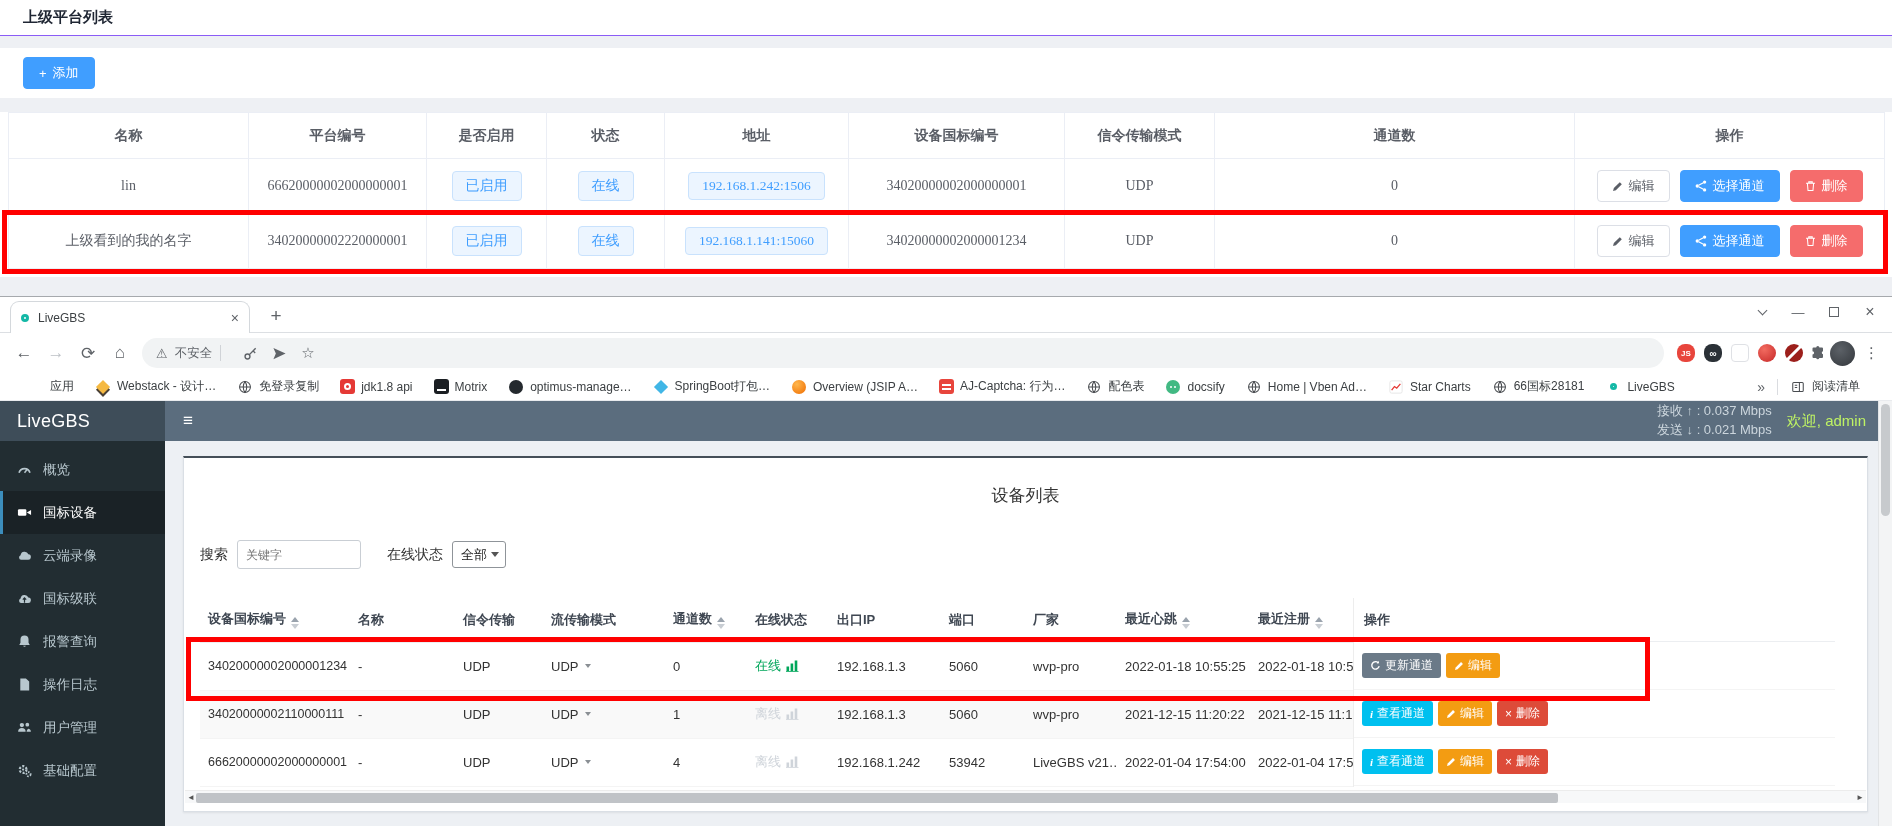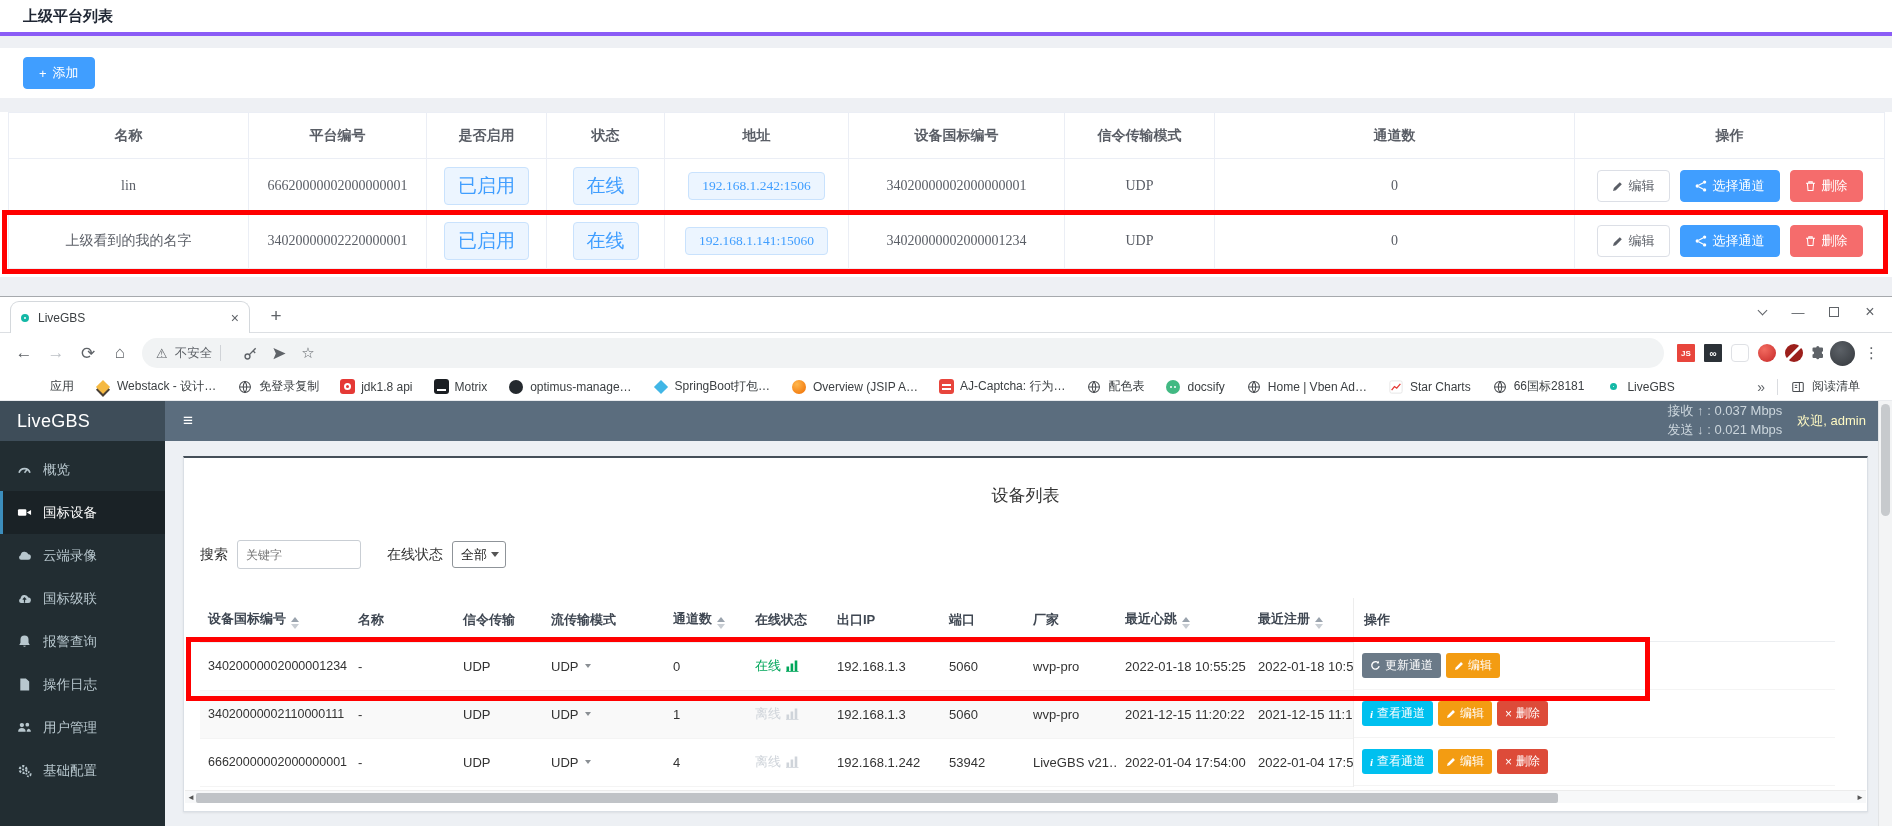--- a/index.html
+++ b/index.html
@@ -2,29 +2,29 @@
 <html><head>
 <meta charset="utf-8">
 <style>
 *{margin:0;padding:0;box-sizing:border-box}
 html,body{width:1892px;height:826px}
 body{position:relative;font-family:"Liberation Sans","DejaVu Sans",sans-serif;background:#fff;overflow:hidden}
 svg{display:block}
 
 
 .tp{position:absolute;top:0;left:0;width:1892px;height:296px;background:#eef0f4}
-.tp-titlebar{height:36px;background:#fff;border-bottom:4px solid #8b5cf6;display:flex;align-items:center;padding-left:23px}
+.tp-titlebar{height:36px;background:#fff;border-bottom:1px solid #8b5cf6;display:flex;align-items:center;padding-left:23px}
 .tp-title{font-size:15px;font-weight:bold;color:#1f2633}
 .tp-toolbar{margin-top:12px;height:50px;background:#fff;display:flex;align-items:center;padding-left:23px}
 .btn-add{display:inline-flex;align-items:center;gap:6px;height:32px;padding:0 15px;background:#409eff;border:1px solid #409eff;border-radius:4px;color:#fff;font-size:13px;cursor:pointer}
 .tp-tablewrap{margin-top:14px;background:#fff;padding:0 8px 8px}
 table.eltable{width:1876px;border-collapse:collapse;table-layout:fixed;font-size:14px}
 .eltable th{height:46px;font-weight:600;color:#5a5e66;border:1px solid #ebeef5;background:#fff;text-align:center}
 .eltable td{height:55px;text-align:center;color:#5a5e66;border:1px solid #ebeef5;font-family:"Liberation Serif","DejaVu Serif",serif}
-.badge{display:inline-block;padding:5px 13px;font-size:19px;color:#409eff;background:#ecf5ff;border:1px solid #c9e2fd;border-radius:4px;font-family:Liberation Sans, sans-serif}
+.badge{display:inline-block;padding:5px 13px;font-size:14px;color:#409eff;background:#ecf5ff;border:1px solid #c9e2fd;border-radius:4px;font-family:Liberation Sans, sans-serif}
 .badge.addr{font-family:"Liberation Serif","DejaVu Serif",serif;font-size:13.5px}
 .actions{display:inline-flex;gap:10px;align-items:center;font-family:"Liberation Sans",sans-serif}
 .btn{display:inline-flex;align-items:center;gap:6px;height:32px;padding:0 14px;border-radius:4px;font-size:13px;cursor:pointer;border:1px solid transparent}
 .btn-plain{background:#fff;border-color:#dcdfe6;color:#5a5e66}
 .btn-primary{background:#409eff;border-color:#409eff;color:#fff}
 .btn-danger{background:#f56c6c;border-color:#f56c6c;color:#fff}
 .anno{position:absolute;border:5px solid #ff0000;z-index:40;pointer-events:none}
 #annoA{left:2px;top:210px;width:1886px;height:64px}
 
 
@@ -43,21 +43,21 @@
 .navic{width:32px;height:32px;display:flex;align-items:center;justify-content:center;font-size:17px;color:#5f6368;border-radius:50%;cursor:pointer}
 .navic.disabled{color:#bdc1c6}
 .omnibox{flex:1;height:30px;margin:0 6px;background:#f1f3f4;border-radius:15px;display:flex;align-items:center;padding:0 14px;min-width:0}
 .warnico{font-size:13px;color:#5f6368}
 .sec-label{margin:0 8px 0 7px;font-size:12.5px;color:#5f6368}
 .omni-div{width:1px;height:16px;background:#d0d3d7;margin-right:10px}
 .url{font-size:13.5px;color:#202124;white-space:nowrap;overflow:hidden;flex:1}
 .omni-right{display:flex;align-items:center;gap:14px;margin-left:12px}
 .star{font-size:15px;color:#5f6368}
 .ext-cluster{display:flex;align-items:center;gap:9px;margin:0 7px}
-.ext{width:18px;height:18px;border-radius:1px;display:flex;align-items:center;justify-content:center;font-size:8px;font-weight:bold;color:#fff;cursor:pointer}
+.ext{width:18px;height:18px;border-radius:8px;display:flex;align-items:center;justify-content:center;font-size:8px;font-weight:bold;color:#fff;cursor:pointer}
 .ext-js{background:#e8453c}
 .ext-dark{background:#2b3137;font-size:10px}
 .ext-fe{background:#fff;border:1px solid #dfe1e5;display:grid;grid-template-columns:5px 5px;grid-auto-rows:5px;gap:1.5px;padding:2px;border-radius:4px}
 .ext-fe span{border-radius:1px}
 .ext-red{background:radial-gradient(circle at 35% 30%,#f26b60,#c62828);border-radius:50%}
 .ext-dred{border-radius:50%;background:linear-gradient(135deg,#9c1f1b 42%,#fff 46%,#fff 54%,#9c1f1b 58%)}
 .avatar{width:25px;height:25px;border-radius:50%;background:radial-gradient(circle at 40% 35%,#5c6167,#33373c);margin:0 4px;cursor:pointer}
 .kebab{font-size:15px;color:#5f6368;margin:0 5px;cursor:pointer}
 .bookmarks{height:28px;display:flex;align-items:center;background:#fff;border-bottom:1px solid #e9ebee;padding:0 28px;font-size:12px;color:#3c4043}
 .bm{display:flex;align-items:center;gap:6px;margin-right:21px;white-space:nowrap;cursor:pointer}
@@ -76,21 +76,21 @@
 .appvp{position:absolute;left:0;top:104px;width:1892px;height:426px;background:#edf0f4;overflow:hidden}
 .sidebar{position:absolute;left:0;top:0;width:165px;height:426px;background:#222d32;z-index:5}
 .brand{height:40px;background:#3e4d59;display:flex;align-items:center;padding-left:17px;color:#fff;font-size:18px;letter-spacing:.3px}
 .menu{padding-top:7px}
 .mi{height:43px;display:flex;align-items:center;gap:11px;padding-left:14px;font-size:13.5px;color:#b8c7ce;border-left:3px solid transparent;cursor:pointer}
 .mi.active{background:#1a2226;color:#fff;border-left-color:#3c8dbc}
 .navbar{position:absolute;left:165px;top:0;width:1727px;height:40px;background:#5b6d7e;display:flex;align-items:center;z-index:4}
 .hamb{width:46px;text-align:center;color:#fff;font-size:17px;cursor:pointer}
 .nav-right{margin-left:auto;display:flex;align-items:center;margin-right:26px;gap:15px}
 .stats{font-size:13px;color:#ccd6dd;text-align:center;line-height:1.45}
-.welcome{font-size:13px;color:#fef9c3;cursor:pointer}
+.welcome{font-size:15px;color:#bef264;cursor:pointer}
 .content{position:absolute;left:165px;top:40px;width:1727px;height:386px}
 .card{position:absolute;left:18px;top:15px;width:1685px;height:356px;background:#fff;border:1px solid #dadfe5;border-top:2px solid #454f58;box-shadow:0 1px 2px rgba(0,0,0,.07)}
 .card-title{position:absolute;top:26px;left:0;width:100%;text-align:center;font-size:17px;color:#333}
 .filters{position:absolute;left:16px;top:82px;display:flex;align-items:center;font-size:14px;color:#333}
 .lbl{margin-right:9px}
 .search-input{width:124px;height:29px;border:1px solid #c9ced4;border-radius:3px;padding:0 8px;font-size:12px;color:#333;outline:none;font-family:inherit}
 .gap26{width:26px}
 .sel{margin-left:0;width:54px;height:27px;border:1px solid #8f9499;border-radius:3px;display:flex;align-items:center;justify-content:space-between;padding:0 6px 0 8px;font-size:13px;color:#222;background:#fff;cursor:pointer}
 .caret{width:0;height:0;border-left:4px solid transparent;border-right:4px solid transparent;border-top:5px solid #555}
 .caret.sm{border-left-width:3.5px;border-right-width:3.5px;border-top-width:4.5px;border-top-color:#8a8f94}

